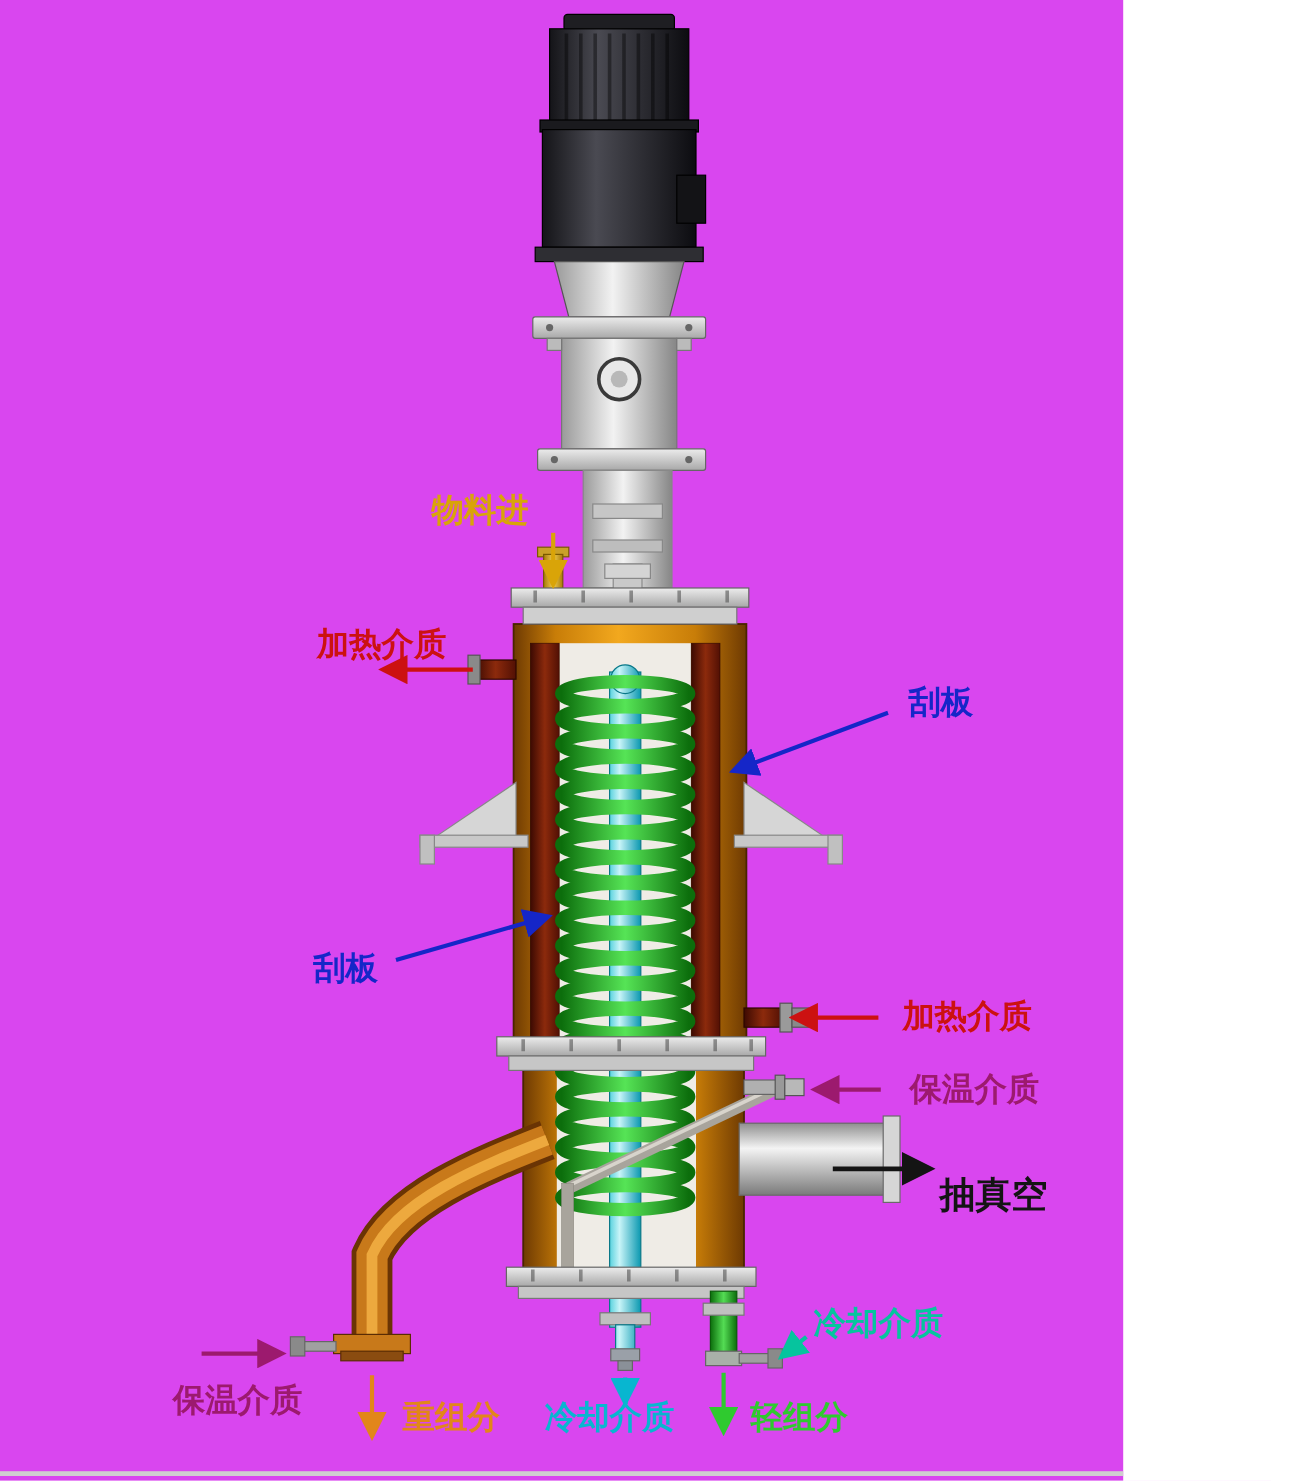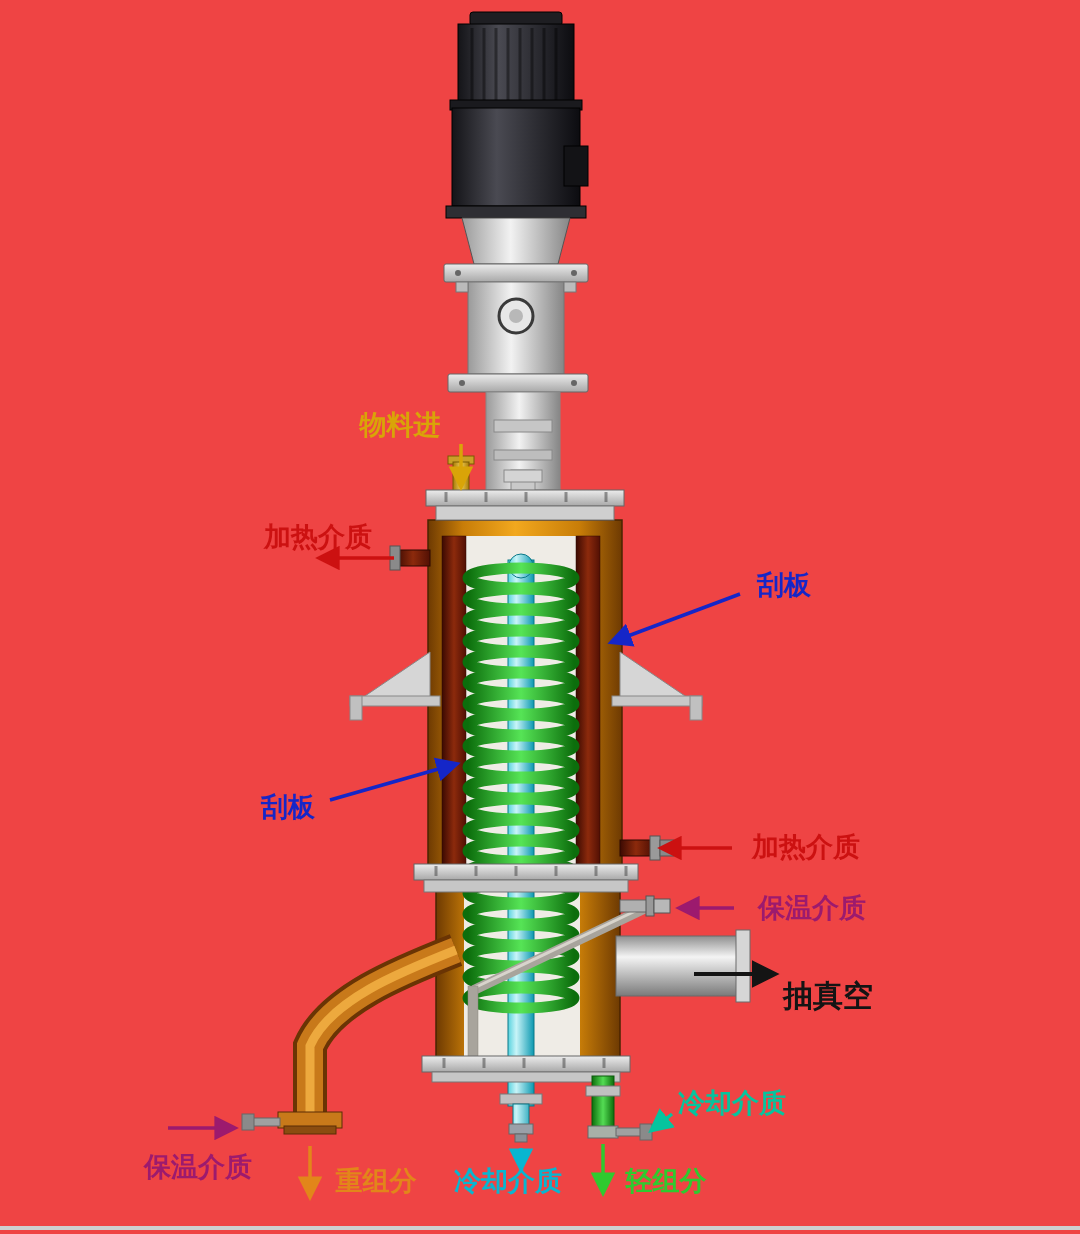--- a/index.html
+++ b/index.html
@@ -1,16 +1,16 @@
 <!DOCTYPE html>
 <html><head>
 <meta charset="utf-8">
 <style>
   html,body{margin:0;padding:0;background:#ffffff;}
-  #stage{position:relative;width:1080px;height:1234px;background:#ef4444;overflow:hidden;}
+  #stage{position:relative;width:936px;height:1234px;background:#d946ef;overflow:hidden;}
   svg{display:block;}
   .lbl{font-family:"Liberation Sans","DejaVu Sans",sans-serif;font-weight:bold;font-size:27px;}
   .lbl-lg{font-family:"Liberation Sans","DejaVu Sans",sans-serif;font-weight:bold;font-size:30px;}
 </style>
 </head>
 <body>
 
 <div id="stage">
 <svg width="1080" height="1234" viewBox="0 0 1080 1234">
   <defs>

